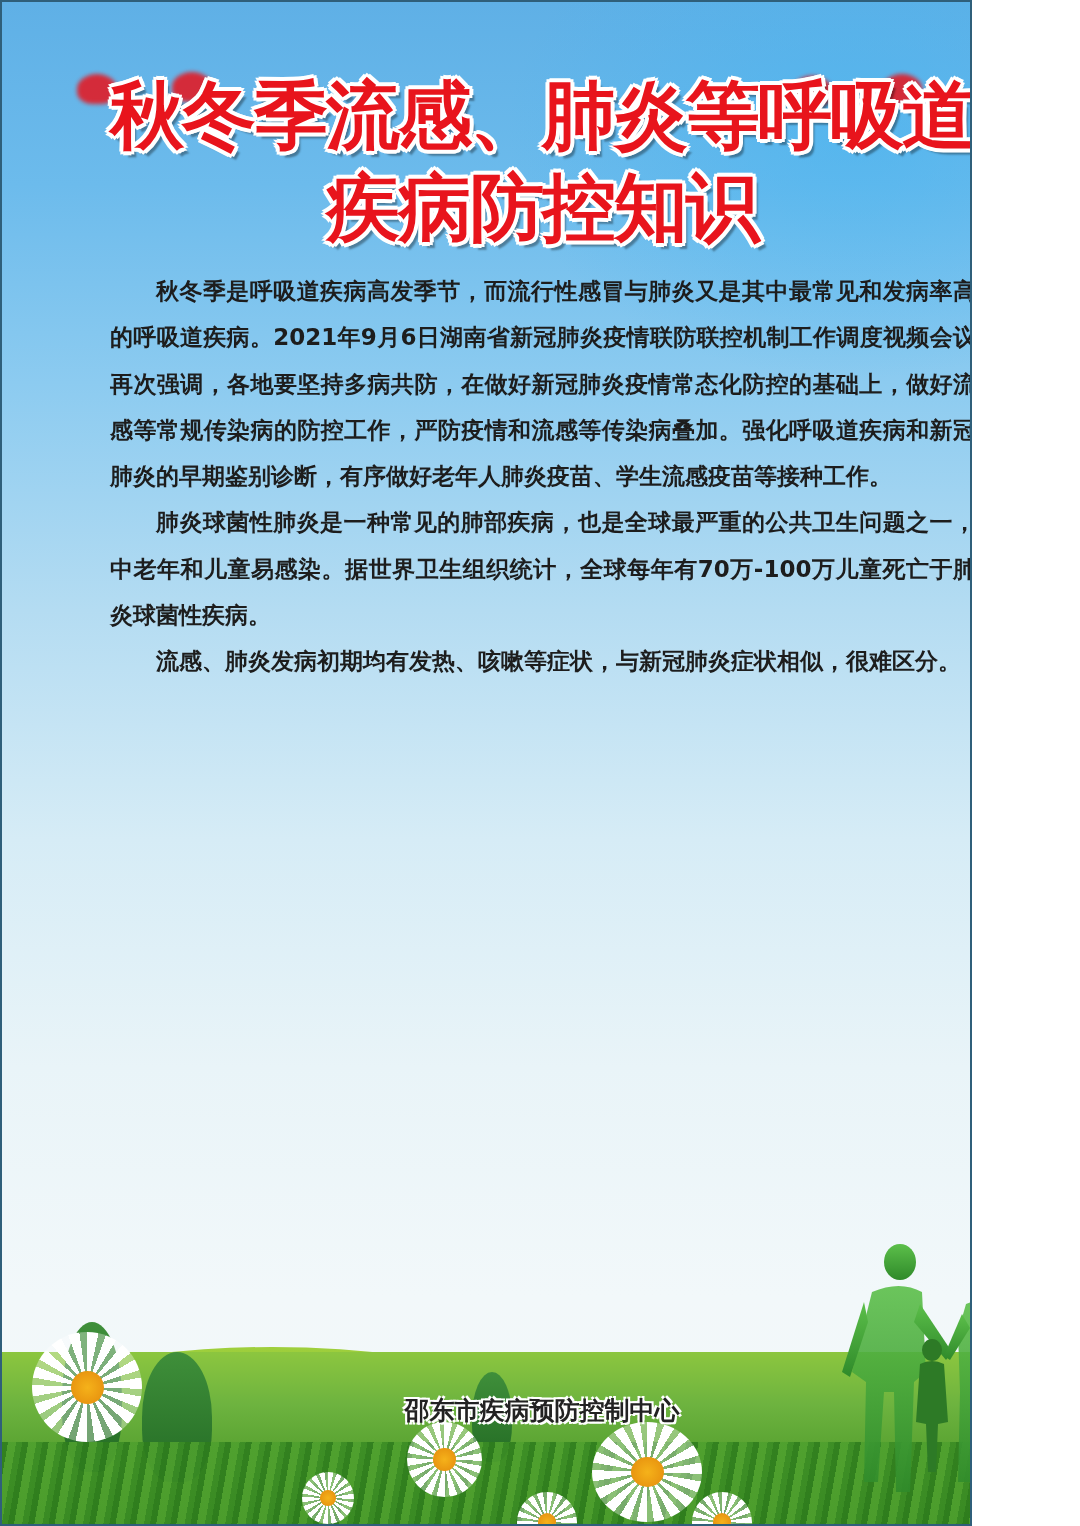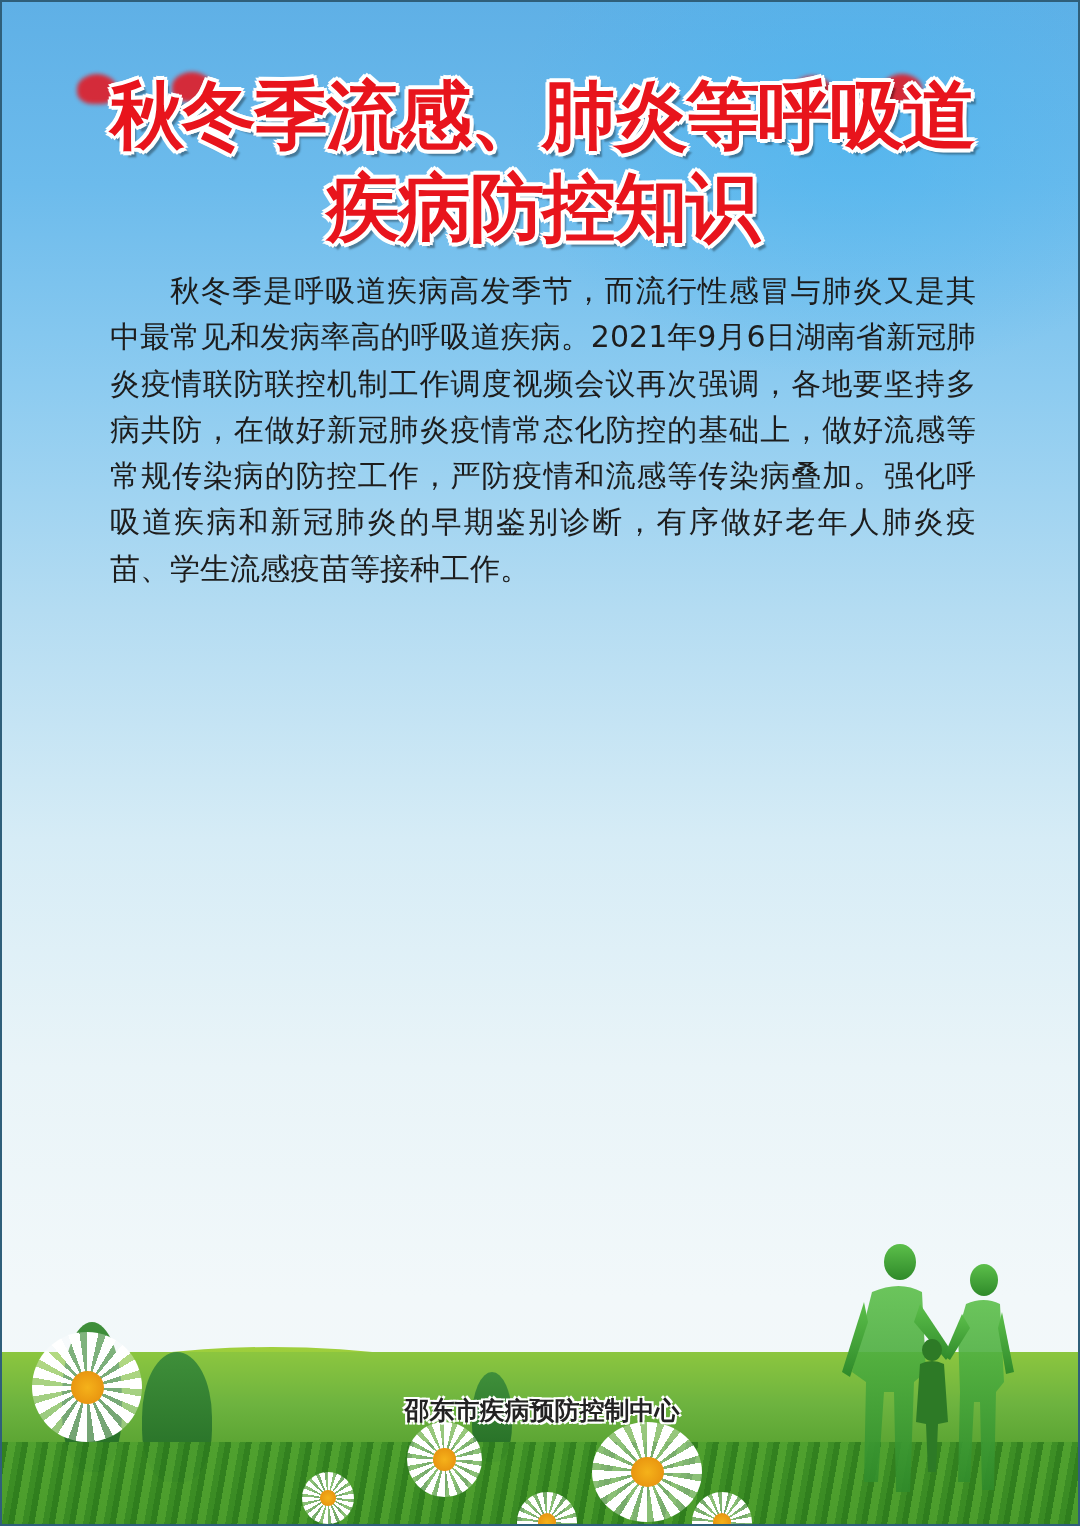--- a/index.html
+++ b/index.html
@@ -1,21 +1,21 @@
 <!DOCTYPE html>
 <html><head>
   <meta charset="utf-8">
   <style>
     html, body { margin: 0; padding: 0; }
     body {
       width: 1080px; height: 1526px; overflow: hidden; position: relative;
       font-family: "DejaVu Sans", "Liberation Sans", sans-serif;
     }
     .poster {
-      position: absolute; inset: 0; width: 1080px; height: 1526px; overflow: hidden;
+      position: absolute; inset: 0; width: 972px; height: 1526px; overflow: hidden;
       background: linear-gradient(180deg,
         #5fb0e6 0%, #6cbbec 12%, #8ccbf0 25%, #b4dcf2 40%,
         #d6ecf6 55%, #e9f4f8 70%, #f2f8fa 85%, #f3f8f8 100%);
       border: 2px solid #2f5f7a; box-sizing: border-box;
     }
     .glow {
       position: absolute; left: 500px; top: -120px; width: 700px; height: 500px;
       background: radial-gradient(ellipse at center, rgba(70,180,240,0.55) 0%, rgba(70,180,240,0) 70%);
     }
     .title {
@@ -29,21 +29,21 @@
       font-family: "DejaVu Sans", sans-serif;
     }
     .title.l1 { top: 68px; font-size: 74px; line-height: 90px; }
     .title.l2 { top: 160px; font-size: 74px; line-height: 90px; }
     .blob {
       position: absolute; width: 40px; height: 30px; border-radius: 50% 50% 40% 40%;
       background: #e8141c; filter: blur(2px); opacity: 0.85;
     }
     .body-text {
       position: absolute; left: 108px; top: 266px; width: 866px;
-      color: #1d1d1d; font-size: 30px; line-height: 46.3px; font-weight: normal;
+      color: #1d1d1d; font-size: 23px; line-height: 46.3px; font-weight: bold;
       text-align: justify;
     }
     .body-text p { margin: 0; text-indent: 2em; }
     .meadow {
       position: absolute; left: 0; top: 1350px; width: 1080px; height: 176px;
       background: linear-gradient(180deg, #8cc63f 0%, #6db33f 30%, #4e9a2a 70%, #2f7a1a 100%);
     }
     .hill {
       position: absolute; left: -80px; top: 1345px; width: 700px; height: 120px;
       border-radius: 50% 50% 0 0 / 100% 100% 0 0;
@@ -92,20 +92,22 @@
   <div class="meadow"></div>
 
   <div class="tree" style="left:60px;top:1320px;width:60px;height:150px;"></div>
   <div class="tree" style="left:140px;top:1350px;width:70px;height:130px;"></div>
   <div class="tree" style="left:470px;top:1370px;width:40px;height:90px;"></div>
 
   <div class="grass"></div>
 
   <div class="body-text">
     <p>秋冬季是呼吸道疾病高发季节，而流行性感冒与肺炎又是其中最常见和发病率高的呼吸道疾病。2021年9月6日湖南省新冠肺炎疫情联防联控机制工作调度视频会议再次强调，各地要坚持多病共防，在做好新冠肺炎疫情常态化防控的基础上，做好流感等常规传染病的防控工作，严防疫情和流感等传染病叠加。强化呼吸道疾病和新冠肺炎的早期鉴别诊断，有序做好老年人肺炎疫苗、学生流感疫苗等接种工作。</p>
+    <p>肺炎球菌性肺炎是一种常见的肺部疾病，也是全球最严重的公共卫生问题之一，中老年和儿童易感染。据世界卫生组织统计，全球每年有70万-100万儿童死亡于肺炎球菌性疾病。</p>
+    <p>流感、肺炎发病初期均有发热、咳嗽等症状，与新冠肺炎症状相似，很难区分。</p>
   </div>
 
   <svg class="family" viewBox="0 0 220 296">
     <defs>
       <linearGradient id="fg" x1="0" y1="0" x2="0" y2="1">
         <stop offset="0" stop-color="#5cbf4a"></stop>
         <stop offset="1" stop-color="#2f8a2a"></stop>
       </linearGradient>
     </defs>
 

